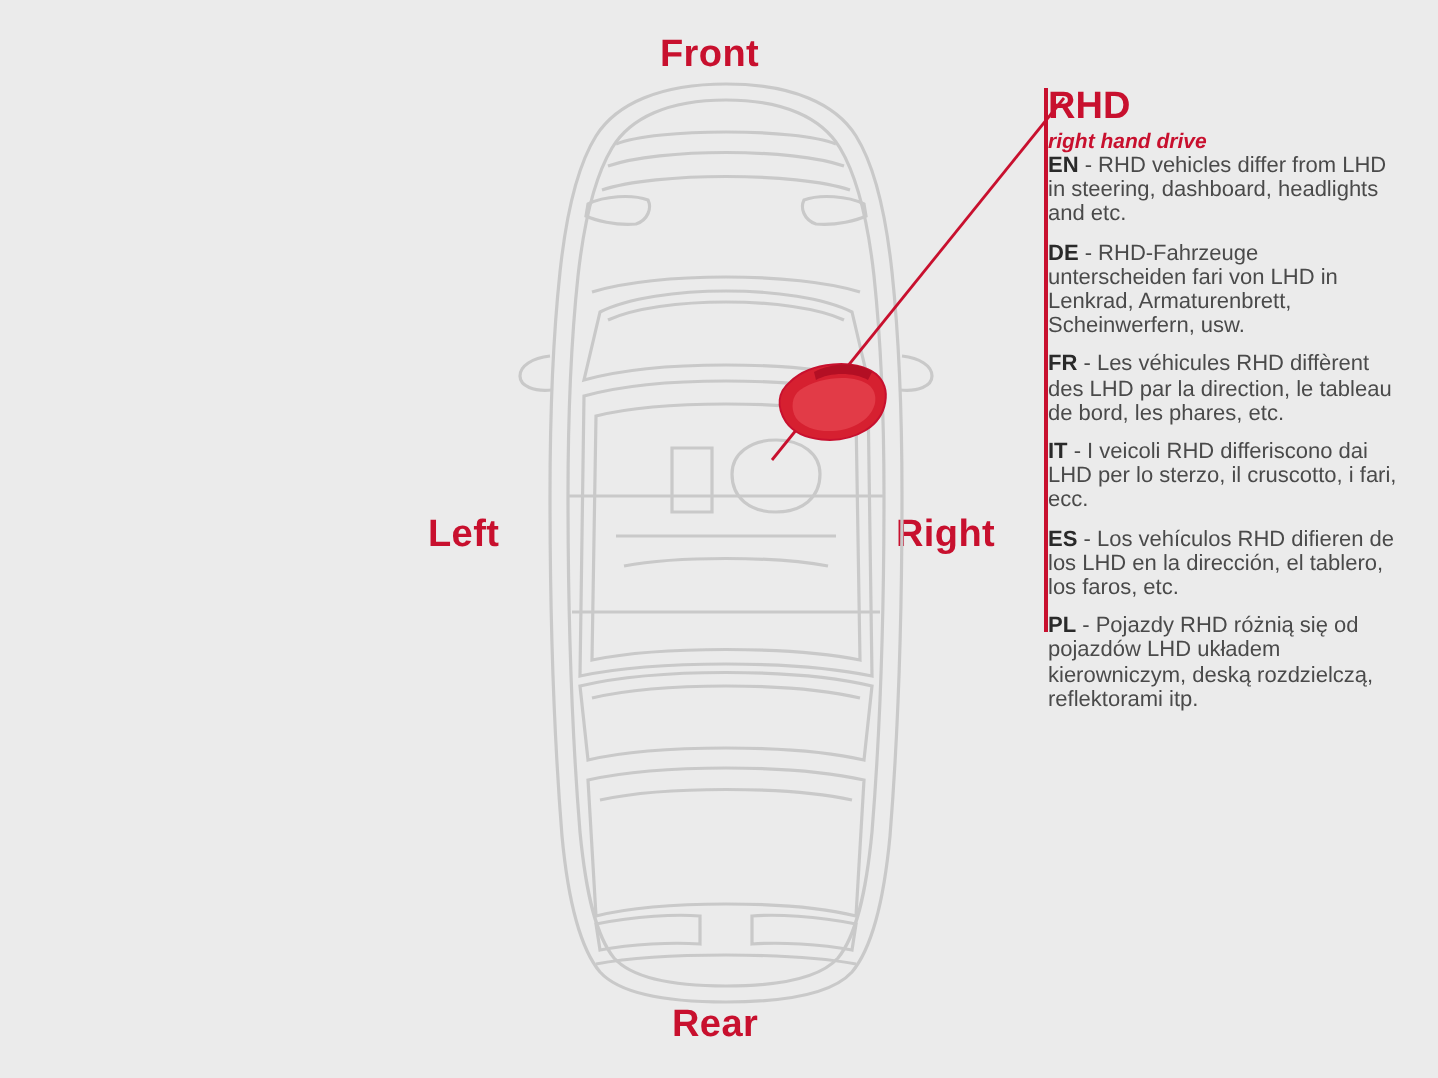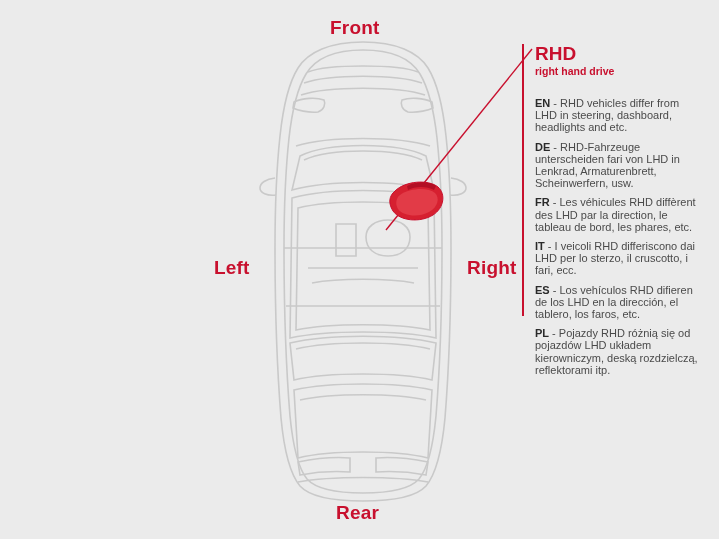--- a/index.html
+++ b/index.html
@@ -24,21 +24,21 @@
     position: absolute;
     color: #c8102e;
     font-weight: bold;
     font-size: 19px;
     letter-spacing: 0.2px;
     white-space: nowrap;
   }
   #label-front { left: 330px; top: 17px; }
   #label-rear  { left: 336px; top: 502px; }
   #label-left  { left: 214px; top: 257px; }
-  #label-right { left: 467px; top: 257px; }
+  #label-right { left: 448px; top: 257px; }
 
   #car-svg {
     position: absolute;
     left: 238px;
     top: 38px;
     width: 250px;
     height: 465px;
   }
 
   #callout-svg {
@@ -48,38 +48,38 @@
     width: 170px;
     height: 190px;
     pointer-events: none;
   }
 
   #panel {
     position: absolute;
     left: 522px;
     top: 44px;
     width: 178px;
-    padding-left: 11px;
     border-left: 2px solid #c8102e;
     box-sizing: border-box;
     height: 272px;
   }
   #panel-title {
     color: #c8102e;
     font-weight: bold;
     font-size: 19px;
     line-height: 20px;
     margin-bottom: 1px;
   }
   #panel-subtitle {
     color: #c8102e;
     font-weight: bold;
     font-size: 10.5px;
     line-height: 12px;
-    margin-bottom: 20px;
+    margin-bottom: 0;
+    font-style: italic;
   }
   .desc {
     color: #4a4a4a;
     font-size: 11px;
     line-height: 12.2px;
     margin-bottom: 7px;
   }
   .desc b {
     color: #2a2a2a;
     font-weight: bold;

